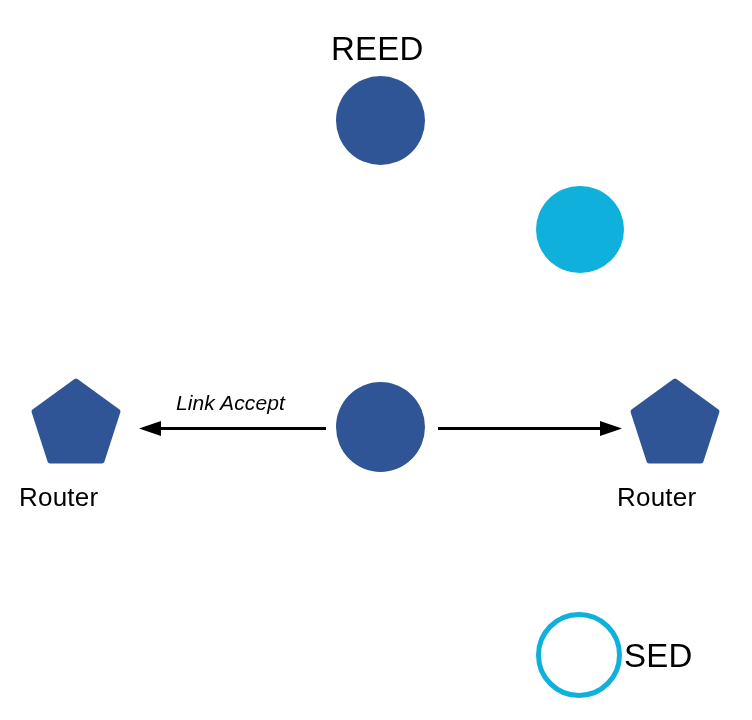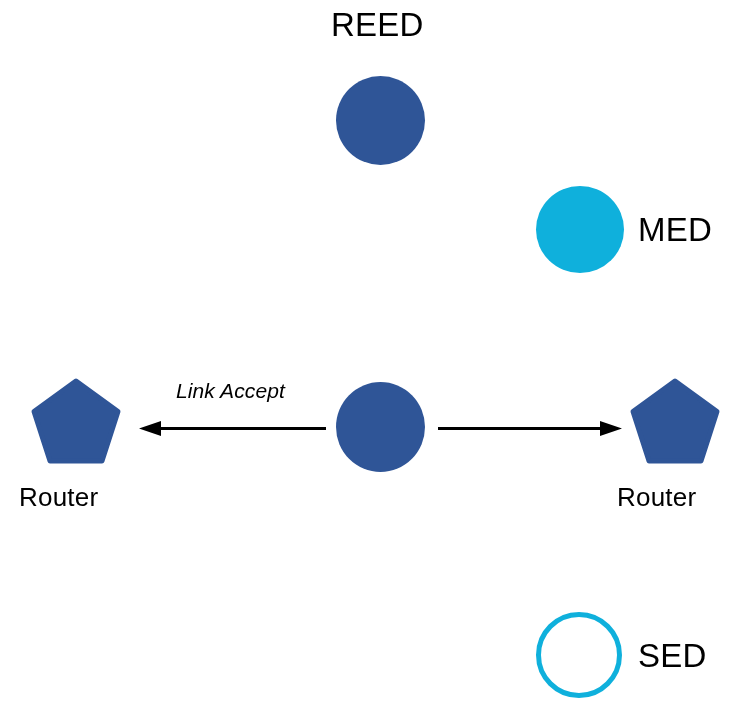--- a/index.html
+++ b/index.html
@@ -53,27 +53,26 @@
     position: absolute;
     display: block;
     overflow: visible;
   }
 </style>
 </head>
 <body>
 
 <div id="canvas">
 
-  <div class="label node-label" style="left:331px; top:8px;">REED</div>
+  <div class="label node-label" style="left:331px; top:32px;">REED</div>
 
   <div class="node circle-fill" style="left:336px; top:76px; width:89px; height:89px; background:#2F5597;"></div>
 
   <div class="node circle-fill" style="left:536px; top:186px; width:88px; height:87px; background:#0FB0DC;"></div>
 
-  <div class="label node-label" style="left:638px; top:213px;">MED</div>
 
   <svg class="shape" style="left:31px; top:379px;" width="90" height="88" viewBox="0 0 90 88">
     <path d="M 45 2
              L 87 32.5
              L 71 82
              L 19 82
              L 3 32.5 Z" fill="#2F5597" stroke="#2F5597" stroke-width="5" stroke-linejoin="round" stroke-linecap="round"></path>
   </svg>
 
   <div class="label router-label" style="left:19px; top:484px;">Router</div>
@@ -88,24 +87,24 @@
              L 3 32.5 Z" fill="#2F5597" stroke="#2F5597" stroke-width="5" stroke-linejoin="round" stroke-linecap="round"></path>
   </svg>
 
   <div class="label router-label" style="left:617px; top:484px;">Router</div>
 
   <svg class="shape" style="left:130px; top:410px;" width="200" height="40" viewBox="0 0 200 40">
     <line x1="196" y1="18.5" x2="26" y2="18.5" stroke="#000000" stroke-width="3.2"></line>
     <path d="M 9 18.5 L 31 11 L 31 26 Z" fill="#000000"></path>
   </svg>
 
-  <div class="label edge-label" style="left:176px; top:380px;">Link Accept</div>
+  <div class="label edge-label" style="left:176px; top:392px;">Link Accept</div>
 
   <svg class="shape" style="left:436px; top:410px;" width="190" height="40" viewBox="0 0 190 40">
     <line x1="2" y1="18.5" x2="172" y2="18.5" stroke="#000000" stroke-width="3.2"></line>
     <path d="M 186 18.5 L 164 11 L 164 26 Z" fill="#000000"></path>
   </svg>
 
   <div class="node circle-ring" style="left:536px; top:612px; width:86px; height:86px; border:5px solid #0FB0DC;"></div>
 
-  <div class="label node-label" style="left:638px; top:639px;">SED</div>
+  <div class="label node-label" style="left:624px; top:639px;">SED</div>
 
 </div>
 
 </body></html>

